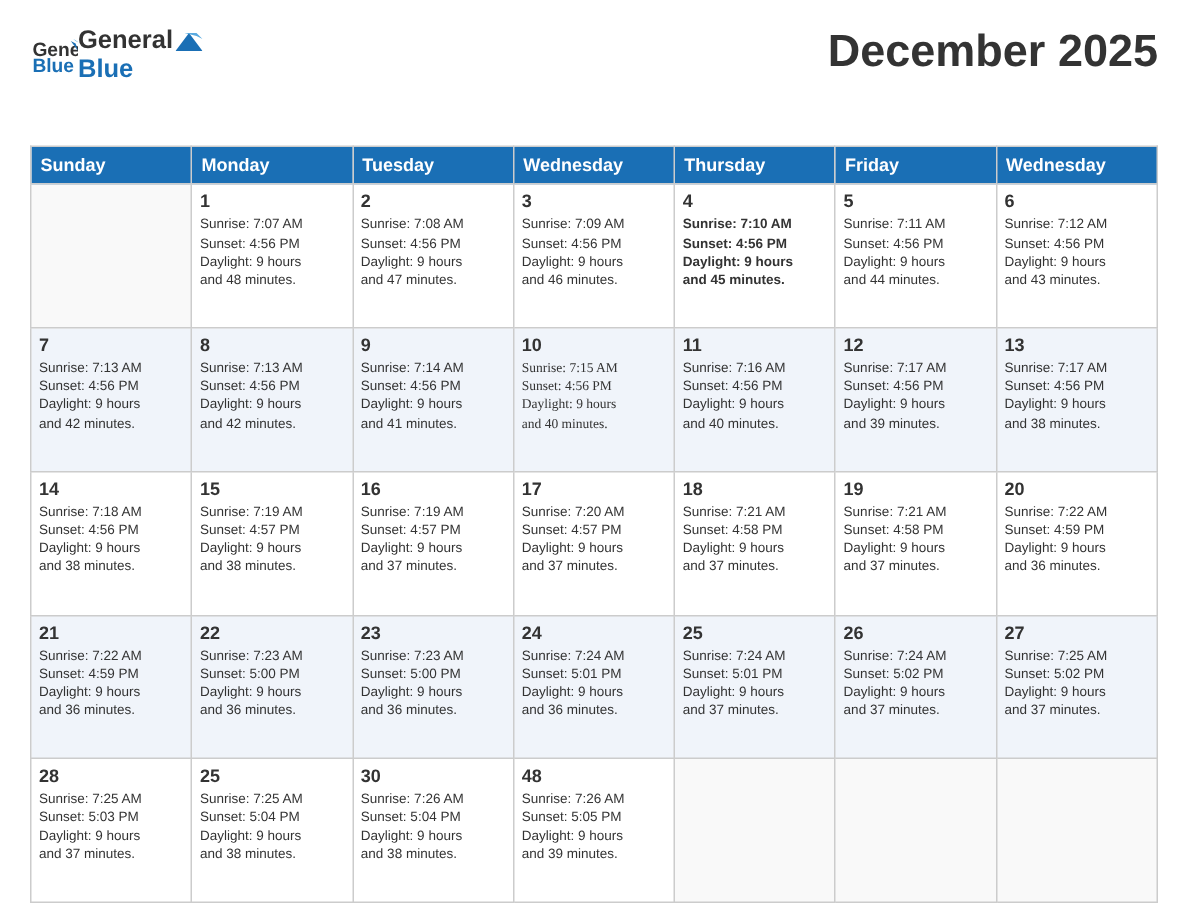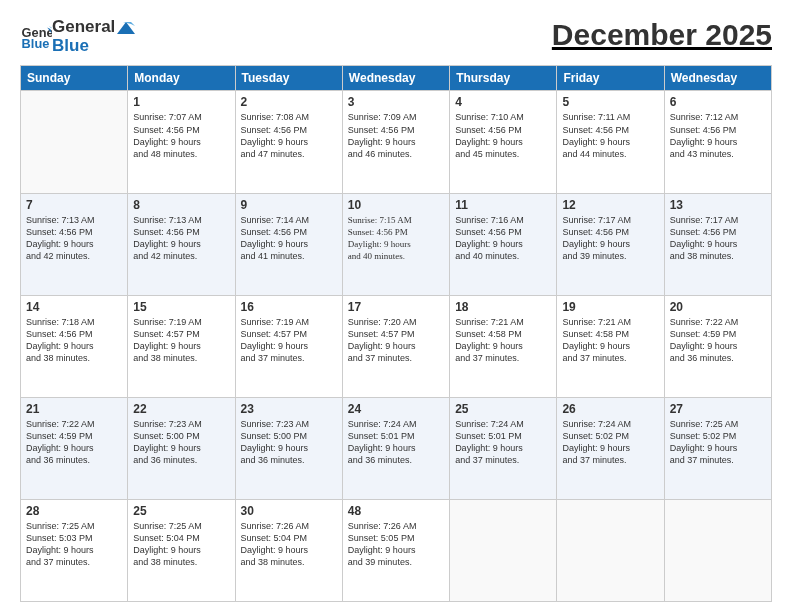--- a/index.html
+++ b/index.html
@@ -18,35 +18,35 @@
       flex-direction: column;
     }
     .header {
       display: flex;
       justify-content: space-between;
       align-items: flex-start;
       margin-bottom: 10px;
     }
     .title-block {
       text-align: center;
-      text-decoration: underline;
     }
     .month-title {
       font-size: 30px;
       font-weight: bold;
       color: #333;
     }
     .location {
       font-size: 13px;
       color: #555;
     }
     .calendar-table {
       width: 100%;
       border-collapse: collapse;
       flex: 1;
+      margin-top: 32px;
     }
     .calendar-table th {
       background-color: #1a6fb5;
       color: #fff;
       font-size: 12px;
       font-weight: bold;
       padding: 5px 6px;
       text-align: left;
       border: 1px solid #ccc;
     }
@@ -146,21 +146,21 @@
           </td>
           <td>
             <span class="day-number">3</span>
             <div class="day-info" style="white-space: pre-line;">Sunrise: 7:09 AM
 Sunset: 4:56 PM
 Daylight: 9 hours
 and 46 minutes.</div>
           </td>
           <td>
             <span class="day-number">4</span>
-            <div class="day-info" style="white-space: pre-line;">Sunrise: 7:10 AM
+            <div class="day-info" style="white-space: pre-line; font-weight: bold;">Sunrise: 7:10 AM
 Sunset: 4:56 PM
 Daylight: 9 hours
 and 45 minutes.</div>
           </td>
           <td>
             <span class="day-number">5</span>
             <div class="day-info" style="white-space: pre-line;">Sunrise: 7:11 AM
 Sunset: 4:56 PM
 Daylight: 9 hours
 and 44 minutes.</div>

